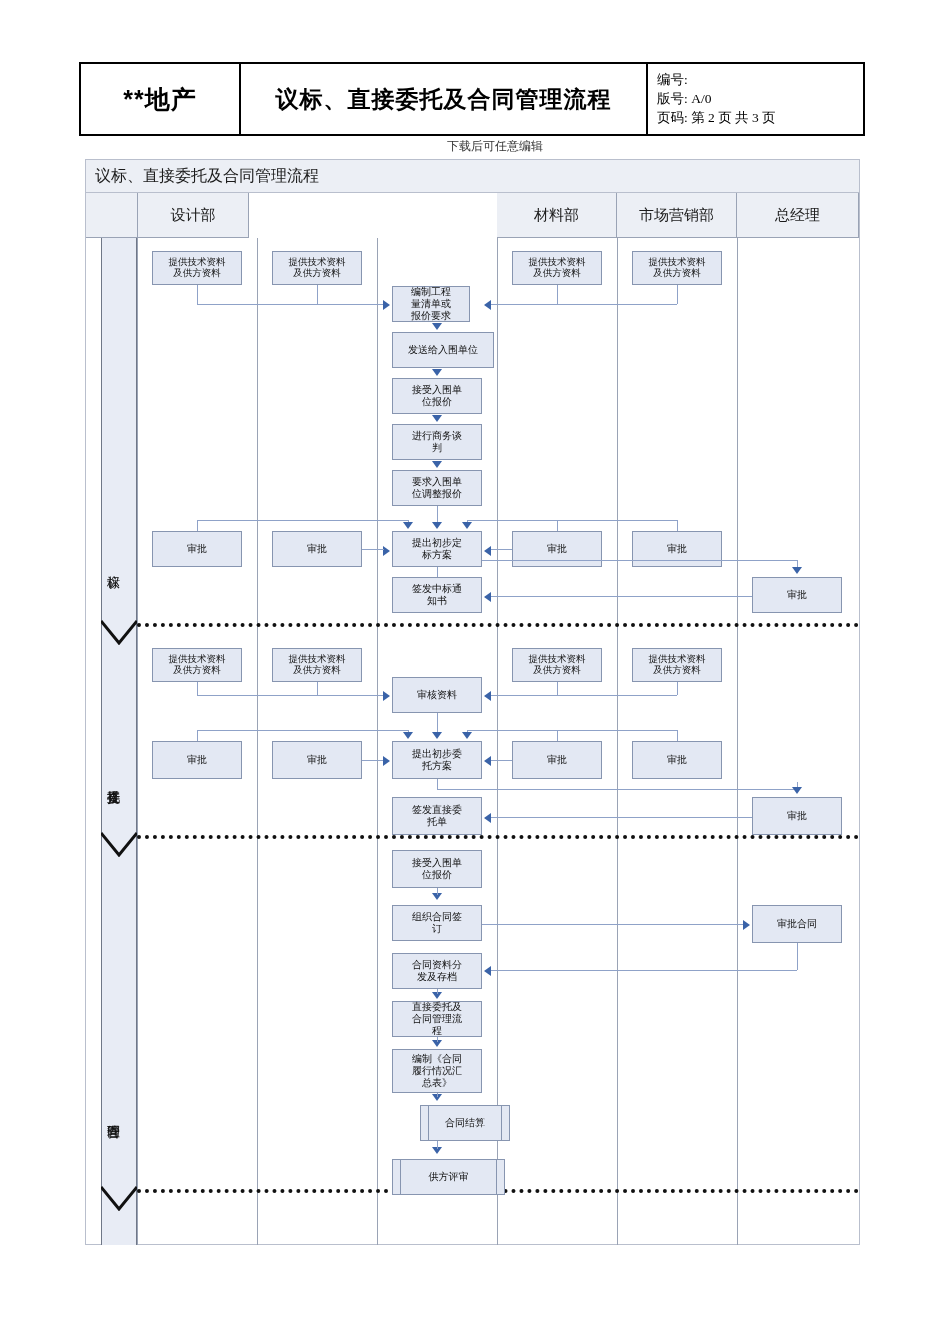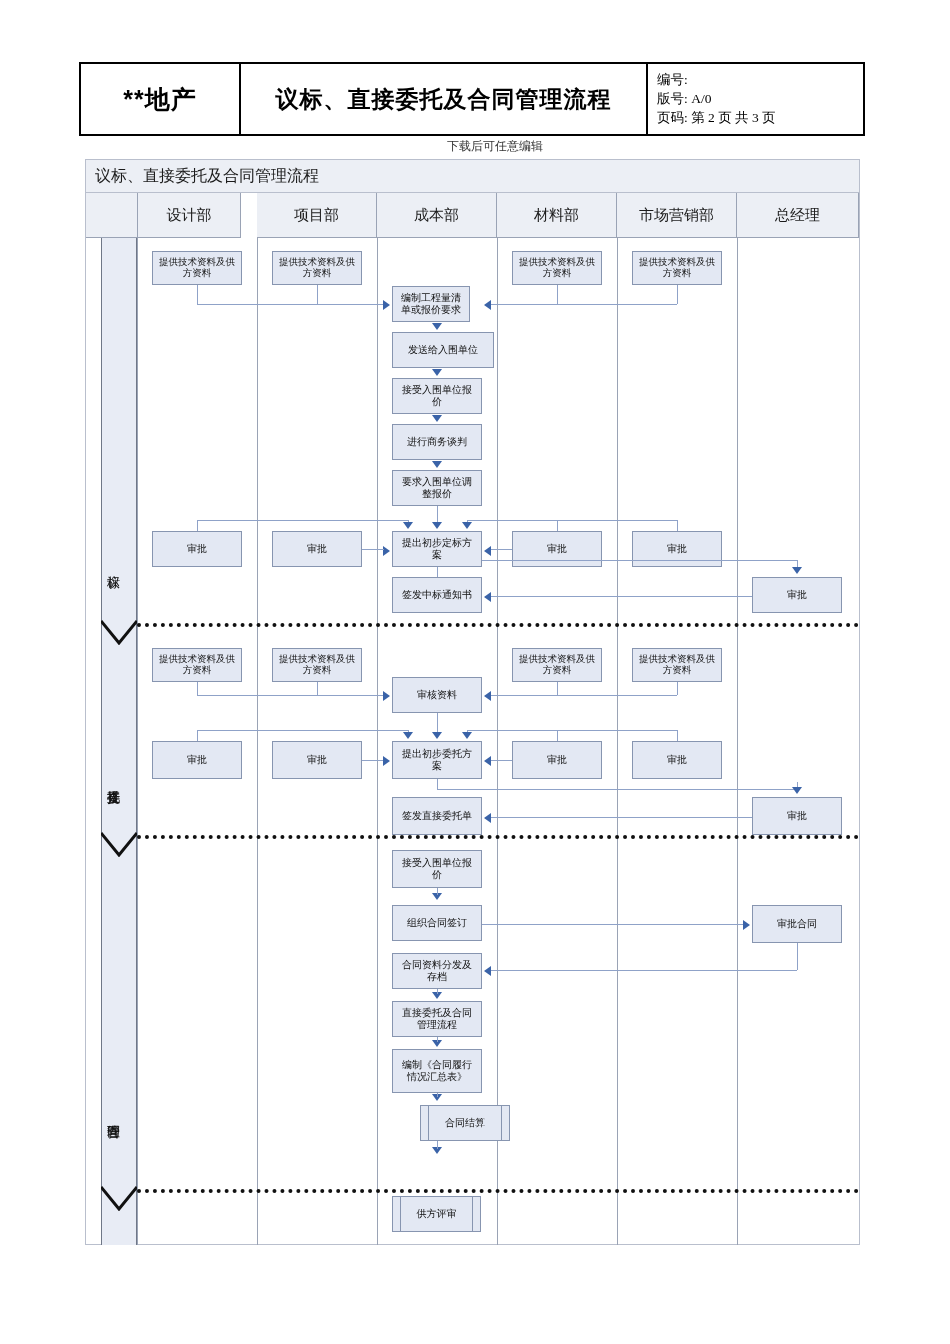--- a/index.html
+++ b/index.html
@@ -36,21 +36,21 @@
                color:#111;writing-mode:vertical-rl;text-orientation:upright;letter-spacing:0px;white-space:nowrap;}
   .chev{position:absolute;left:15px;width:36px;height:26px;}
   .chev svg{display:block;}
 
   
   .phase-div{position:absolute;left:51px;height:0;border-top:4px dotted #111;}
 
   
   .fbox{position:absolute;box-sizing:border-box;background:#e3e8f3;border:1px solid #8795b0;
         display:flex;align-items:center;justify-content:center;text-align:center;
-        font-size:9.5px;line-height:1.18;color:#111;padding:1px 6px;
+        font-size:9.5px;line-height:1.18;color:#111;padding:1px 15px;
         font-family:"Liberation Serif","DejaVu Serif",serif;}
   .fbox.mid{font-size:10px;}
   .fbox.pre::before,.fbox.pre::after{content:"";position:absolute;top:0;bottom:0;width:0;border-left:1px solid #8795b0;}
   .fbox.pre::before{left:7px;}
   .fbox.pre::after{right:7px;}
 
   
   .ln{position:absolute;background:#8fa2c8;}
   .lnh{height:1px;}
   .lnv{width:1px;}
@@ -72,23 +72,21 @@
   </div>
 </div>
 
 <div class="watermark">下载后可任意编辑</div>
 
 <div class="flow-frame">
 
   <div class="flow-banner">议标、直接委托及合同管理流程</div>
 
   <div class="corner-head"></div>
-  <div class="lane-head first" style="left:51px;width:104px;">设计部</div>
-  <div class="lane-head" style="left:171px;width:120px;">项目部</div>
-  <div class="lane-head" style="left:291px;width:120px;">成本部</div>
+  <div class="lane-head first" style="left:51px;width:112px;">设计部</div>
   <div class="lane-head" style="left:411px;width:120px;">材料部</div>
   <div class="lane-head" style="left:651px;width:122px;">总经理</div>
   <div class="lane-head" style="left:531px;width:120px;">市场营销部</div>
 
   <div class="lane-sep" style="left:51px;top:78px;height:1007px;"></div>
   <div class="lane-sep" style="left:171px;top:78px;height:1007px;"></div>
   <div class="lane-sep" style="left:291px;top:78px;height:1007px;"></div>
   <div class="lane-sep" style="left:411px;top:78px;height:1007px;"></div>
   <div class="lane-sep" style="left:531px;top:78px;height:1007px;"></div>
   <div class="lane-sep" style="left:651px;top:78px;height:1007px;"></div>
@@ -226,21 +224,21 @@
   <div class="arw down" style="left:706px;top:627px;"></div>
   <div class="ln lnh" style="left:405px;top:657px;width:261px;"></div>
   <div class="arw left" style="left:398px;top:653px;"></div>
 
   <div class="fbox mid" style="left:306px;top:690px;width:90px;height:38px;">接受入围单位报价</div>
   <div class="fbox mid" style="left:306px;top:745px;width:90px;height:36px;">组织合同签订</div>
   <div class="fbox mid" style="left:306px;top:793px;width:90px;height:36px;">合同资料分发及存档</div>
   <div class="fbox mid" style="left:306px;top:841px;width:90px;height:36px;">直接委托及合同管理流程</div>
   <div class="fbox mid" style="left:306px;top:889px;width:90px;height:44px;">编制《合同履行情况汇总表》</div>
   <div class="fbox mid pre" style="left:306px;top:945px;width:90px;height:36px;margin-left:28px;">合同结算</div>
-  <div class="fbox mid pre" style="left:306px;top:1036px;width:89px;height:36px;">供方评审</div>
+  <div class="fbox mid pre" style="left:306px;top:999px;width:113px;height:36px;">供方评审</div>
   <div class="fbox mid" style="left:666px;top:745px;width:90px;height:38px;">审批合同</div>
 
   <div class="arw down" style="left:346px;top:733px;"></div>
   <div class="ln lnv" style="left:351px;top:728px;height:7px;"></div>
   <div class="arw down" style="left:346px;top:832px;"></div>
   <div class="ln lnv" style="left:351px;top:829px;height:5px;"></div>
   <div class="arw down" style="left:346px;top:880px;"></div>
   <div class="ln lnv" style="left:351px;top:877px;height:5px;"></div>
   <div class="arw down" style="left:346px;top:934px;"></div>
   <div class="ln lnv" style="left:351px;top:933px;height:4px;"></div>

